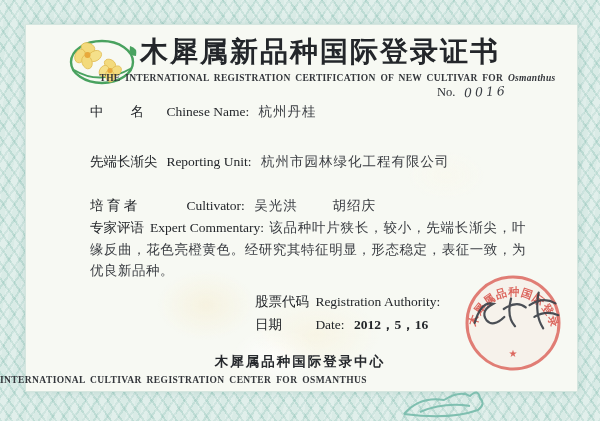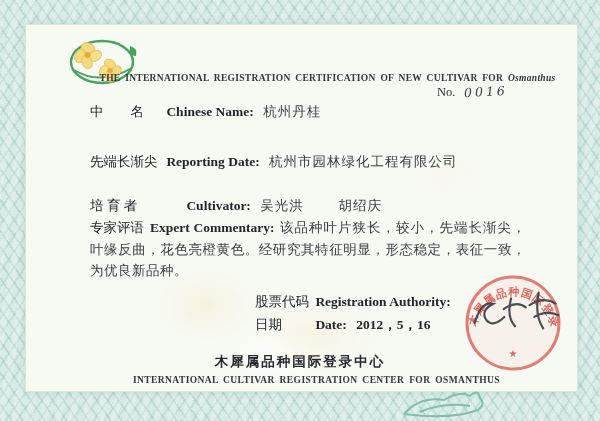--- a/index.html
+++ b/index.html
@@ -23,37 +23,37 @@
     border:1px solid rgba(150,195,185,.35);
     box-shadow:0 0 7px rgba(120,165,155,.30);
   }
   .abs{position:absolute;}
   .title-cn{left:110px;top:33px;width:420px;text-align:center;font-size:28px;font-weight:700;color:#23262a;letter-spacing:2px;}
   .title-en{left:95px;top:73px;width:465px;text-align:center;font-size:9.5px;font-weight:600;color:#33363b;letter-spacing:.3px;word-spacing:2px;}
   .no-line{left:437px;top:84px;font-size:12.5px;color:#2e3136;}
   .no-value{font-family:"DejaVu Serif",serif;font-style:italic;letter-spacing:3px;margin-left:5px;display:inline-block;transform:rotate(-3deg);color:#3a3e44;}
   .row{left:90px;font-size:13.5px;color:#2b2e33;white-space:nowrap;}
   .cnlabel{display:inline-block;width:54px;font-weight:400;color:#23262a;}
-  .enlabel{font-weight:700;color:#23262a;margin-left:19px;margin-top:40px;}
+  .enlabel{font-weight:400;color:#23262a;margin-left:19px;margin-top:40px;}
   .val{margin-left:6px;color:#3a3d42;letter-spacing:1px;}
   .row-1{top:103px;} .row-2{top:128px;} .row-3{top:153px;}
   .row-3b{top:174px;left:263px;font-size:13.5px;color:#3a3d42;letter-spacing:1px;}
   .row-4{top:197px;}
   .row-4 .enlabel{margin-left:39px;}
   .gap{display:inline-block;width:28px;}
   .commentary{left:90px;top:217px;width:436px;font-size:13.5px;line-height:21.5px;color:#2e3136;text-align:justify;}
   .commentary .enlabel{margin-left:6px;margin-right:5px;}
   .commentary .val-flow{color:#3a3d42;letter-spacing:.5px;}
   .auth-1{left:255px;top:293px;font-size:13.5px;}
   .auth-2{left:255px;top:316px;font-size:13.5px;}
   .auth-2 .enlabel{margin-left:3px;}
   .auth-1 .enlabel{margin-left:3px;}
   .dateval{font-weight:700;color:#23262a;margin-left:6px;}
   .footer-cn{left:0;top:353px;width:600px;text-align:center;font-size:13.5px;font-weight:700;color:#26292d;letter-spacing:2px;}
-  .footer-en{left:0;top:375px;width:500px;text-align:right;font-size:9.5px;font-weight:600;color:#33363b;letter-spacing:.4px;word-spacing:2px;}
+  .footer-en{left:0;top:375px;width:500px;text-align:left;font-size:9.5px;font-weight:600;color:#33363b;letter-spacing:.4px;word-spacing:2px;}
   .seal{left:461px;top:271px;width:104px;height:104px;}
   .signature{left:466px;top:286px;width:104px;height:52px;transform:rotate(-4deg);}
   .wm-name{left:492px;top:379px;width:106px;text-align:center;font-family:"Liberation Sans","DejaVu Sans",sans-serif;
     font-size:23px;font-weight:700;color:#ffffff;letter-spacing:2px;text-shadow:0 0 2px rgba(110,175,160,.9),0 1px 2px rgba(110,175,160,.6);}
   .wm-stock{left:488px;top:403px;width:110px;text-align:center;font-family:"Liberation Sans","DejaVu Sans",sans-serif;
     font-size:10.5px;font-weight:700;color:#ffffff;letter-spacing:1px;text-shadow:0 0 2px rgba(110,175,160,.9);}
   .leaf{left:400px;top:386px;width:88px;height:34px;}
   .emblem{left:62px;top:34px;width:80px;height:58px;}
   i.sci{font-style:italic;font-weight:700;color:#23262a;}
   b.sci{font-weight:700;color:#23262a;}
@@ -77,39 +77,40 @@
     </g>
     <g>
       <ellipse cx="48" cy="30" rx="6" ry="4.4" fill="#f3da7c" stroke="#e2bd55" stroke-width="0.8" transform="rotate(30 48 30)"></ellipse>
       <ellipse cx="42" cy="37" rx="6" ry="4.4" fill="#f5e08a" stroke="#e2bd55" stroke-width="0.8" transform="rotate(120 42 37)"></ellipse>
       <ellipse cx="54" cy="37" rx="6" ry="4.4" fill="#f3da7c" stroke="#e2bd55" stroke-width="0.8" transform="rotate(-40 54 37)"></ellipse>
       <ellipse cx="48" cy="42" rx="6" ry="4.4" fill="#f3da7c" stroke="#e2bd55" stroke-width="0.8" transform="rotate(80 48 42)"></ellipse>
       <circle cx="48" cy="36.5" r="2.6" fill="#e8a93c"></circle>
     </g>
   </svg>
 
+  <div class="abs title-cn">木犀属新品种国际登录证书</div>
   <div class="abs title-en">
     <span>THE INTERNATIONAL REGISTRATION CERTIFICATION OF NEW CULTIVAR FOR</span>
     <i>Osmanthus</i>
   </div>
   <div class="abs no-line">
     <span>No.</span>
     <span class="no-value">0016</span>
   </div>
 
   <div class="abs row row-1">
     <span class="cnlabel">中　　名</span>
     <span class="enlabel">Chinese Name:</span>
     <span class="val">杭州丹桂</span>
   </div>
 
 
   <div class="abs row row-3">
     <span class="cnlabel">先端长渐尖</span>
-    <span class="enlabel">Reporting Date:</span>
+    <span class="enlabel">Reporting Unit:</span>
     <span class="val">杭州市园林绿化工程有限公司</span>
   </div>
 
   <div class="abs row row-4">
     <span class="cnlabel">培 育 者</span>
     <span class="enlabel">Cultivator:</span>
     <span class="val">吴光洪</span>
     <span class="gap"></span>
     <span class="val" style="margin-left:0">胡绍庆</span>
   </div>

